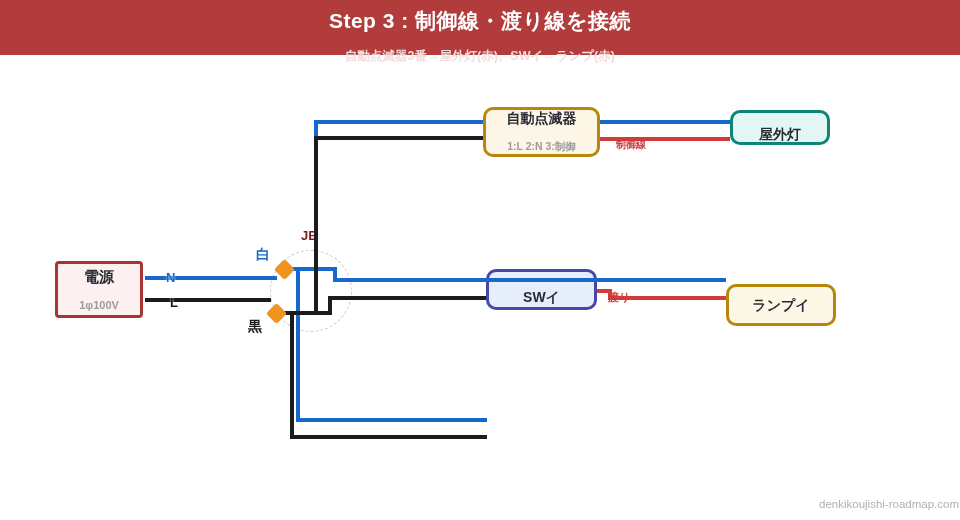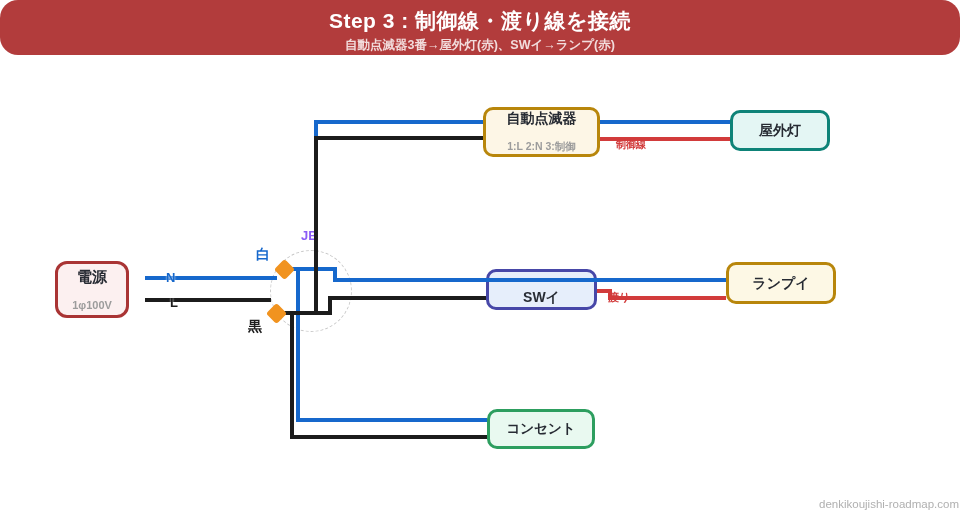--- a/index.html
+++ b/index.html
@@ -3,54 +3,54 @@
 <meta charset="utf-8">
 <style>
   html,body{margin:0;padding:0;background:#fff;}
   .canvas{
     position:relative;width:960px;height:520px;overflow:hidden;background:#fff;
     font-family:"Liberation Sans","DejaVu Sans",sans-serif;
   }
   
   .header{
     position:absolute;left:0;top:0;width:960px;height:55px;
-    background:var(--header-bg,#b23c3c);color:#fff;text-align:center;border-radius:18px;
+    background:var(--header-bg,#b23c3c);color:#fff;text-align:center;
   }
   .header-title{font-size:21px;font-weight:800;margin-top:7px;letter-spacing:.5px;}
-  .header-subtitle{font-size:12.5px;font-weight:700;color:#f2dcdc;margin-top:2px;}
+  .header-subtitle{font-size:12.5px;font-weight:700;color:#f2dcdc;margin-top:13px;}
   
   .node{
     position:absolute;border-radius:10px;border:3px solid #888;background:#fff;
     display:flex;flex-direction:column;align-items:center;justify-content:center;
     box-sizing:border-box;
   }
   .node-label{font-size:14px;font-weight:700;color:#272b33;line-height:1.15;}
   .node-sublabel{font-size:10.5px;font-weight:600;color:#9c9c9c;margin-top:14px;}
   .node-flasher{left:483px;top:107px;width:117px;height:50px;
     border-color:var(--flasher-border,#b8860b);background:var(--flasher-bg,#fdf6e6);justify-content:flex-end;}
-  .node-outdoor{left:730px;top:110px;width:100px;height:41px;
-    border-color:var(--outdoor-border,#0e8378);background:var(--outdoor-bg,#e4f6f4);}
-  .node-power{left:55px;top:261px;width:74px;height:57px;border-radius:12px;
+  .node-outdoor{left:730px;top:110px;width:100px;height:35px;
+    border-color:var(--outdoor-border,#0e8378);background:var(--outdoor-bg,#e4f6f4);justify-content:flex-end;}
+  .node-power{left:55px;top:261px;width:88px;height:57px;border-radius:4px;
     border-color:var(--power-border,#a93434);background:var(--power-bg,#fcf0f0);}
   .node-power .node-label{font-size:15px;}
   .node-power .node-sublabel{font-size:11px;}
   .node-sw{left:486px;top:269px;width:111px;height:41px;
     border-color:var(--sw-border,#4747a8);background:var(--sw-bg,#e6eefb);}
   .node-sw .node-label{margin-top:16px;}
-  .node-lamp{left:726px;top:262px;width:110px;height:42px;
+  .node-lamp{left:726px;top:284px;width:110px;height:42px;
     border-color:var(--lamp-border,#b8860b);background:var(--lamp-bg,#fdf8e5);}
   .node-outlet{left:487px;top:409px;width:108px;height:40px;
     border-color:var(--outlet-border,#2d9e5f);background:var(--outlet-bg,#e9f9f0);}
   .node-outlet .node-label{font-size:13.5px;}
   
   .jb-circle{
     position:absolute;left:270px;top:250px;width:82px;height:82px;border-radius:50%;
     border:1.5px dashed #c9c9c9;box-sizing:border-box;
   }
-  .jb-label{position:absolute;left:301px;top:229px;font-size:13px;font-weight:700;color:#8b5cf6;}
+  .jb-label{position:absolute;left:301px;top:229px;font-size:13px;font-weight:700;color:#7f1d1d;}
   
   .wire{position:absolute;}
   .w-blue{background:var(--wire-blue,#1668cc);}
   .w-black{background:var(--wire-black,#1c1c1c);}
   .w-red{background:var(--wire-red,#d23b3b);}
   
   .connector{
     position:absolute;width:15px;height:15px;border-radius:3px;
     background:var(--connector,#f1931f);transform:rotate(45deg);
   }
@@ -90,23 +90,20 @@
   <div class="node node-power">
     <div class="node-label">電源</div>
     <div class="node-sublabel">1φ100V</div>
   </div>
   <div class="node node-sw">
     <div class="node-label">SWイ</div>
   </div>
   <div class="node node-lamp">
     <div class="node-label">ランプイ</div>
   </div>
-  <div class="node node-outlet">
-    <div class="node-label">コンセント</div>
-  </div>
 
   <div class="wire w-blue" style="left:145px;top:276px;width:132px;height:4px"></div>
   <div class="wire w-blue" style="left:284px;top:267px;width:53px;height:4px"></div>
   <div class="wire w-blue" style="left:333px;top:267px;width:4px;height:14px"></div>
   <div class="wire w-blue" style="left:333px;top:278px;width:393px;height:4px"></div>
   <div class="wire w-blue" style="left:314px;top:121px;width:4px;height:19px"></div>
   <div class="wire w-blue" style="left:314px;top:120px;width:169px;height:4px"></div>
   <div class="wire w-blue" style="left:600px;top:120px;width:130px;height:4px"></div>
   <div class="wire w-blue" style="left:296px;top:268px;width:4px;height:154px"></div>
   <div class="wire w-blue" style="left:296px;top:418px;width:191px;height:4px"></div>

